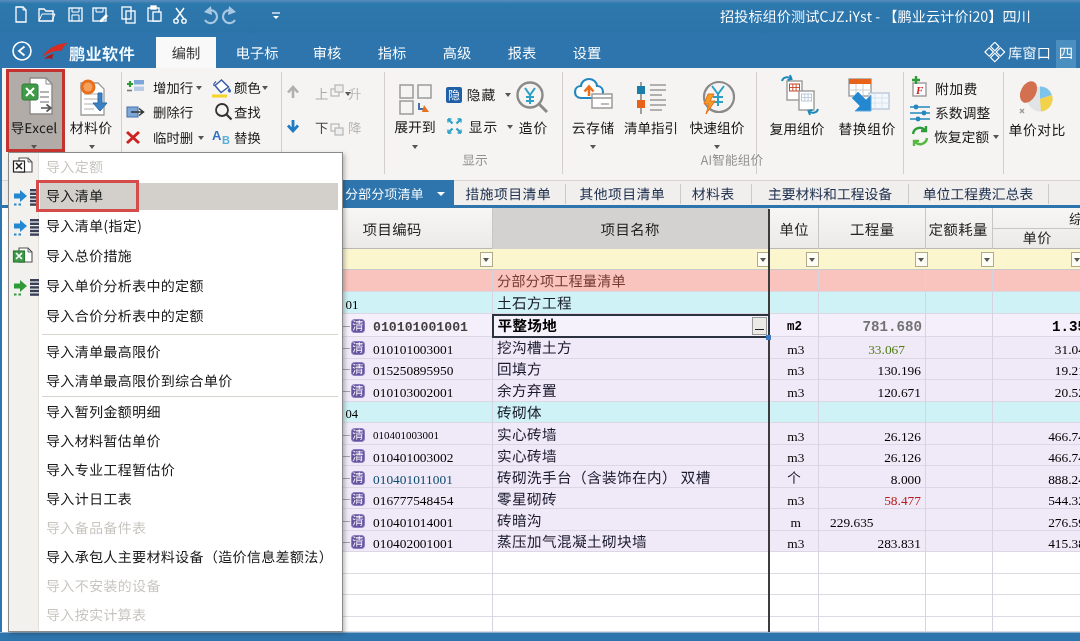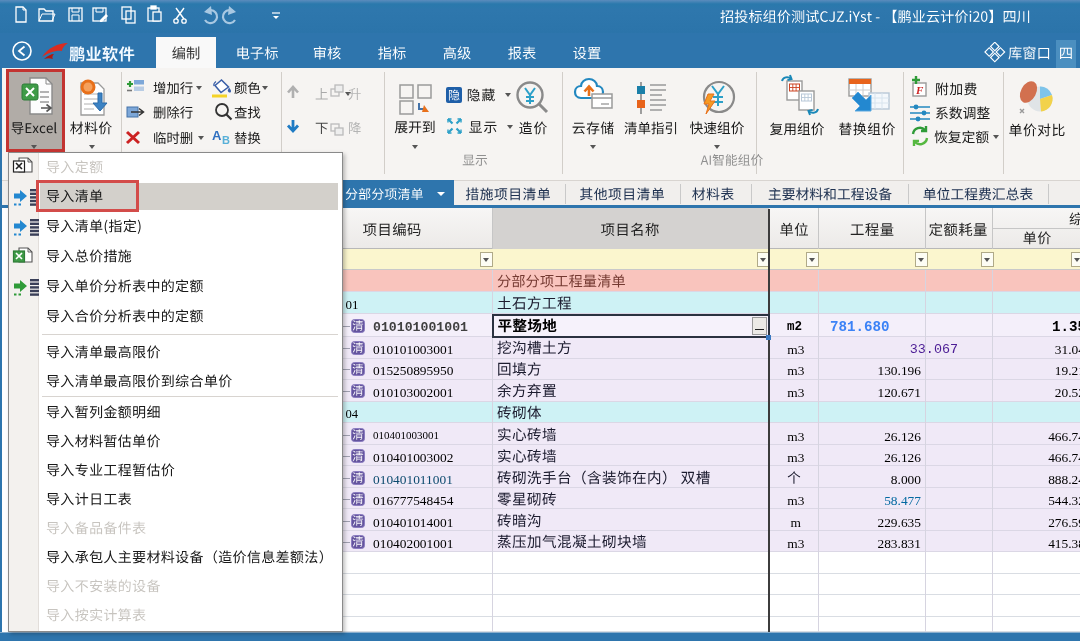--- a/index.html
+++ b/index.html
@@ -251,29 +251,29 @@
 <div class="abs" style="font-family:'Liberation Serif',serif;left:345.5px;top:407.8px;font-size:12.6px;color:#000;line-height:1;z-index:15">04</div>
 <div class="abs" style="font-family:'Liberation Mono',monospace;left:787.0px;top:320.9px;font-size:12.5px;font-weight:bold;color:#000;line-height:1;z-index:15">m2</div>
 <div class="abs" style="font-family:'Liberation Serif',serif;left:787.3px;top:342.5px;font-size:13.4px;color:#000;line-height:1;z-index:15">m3</div>
 <div class="abs" style="font-family:'Liberation Serif',serif;left:787.3px;top:364.0px;font-size:13.4px;color:#000;line-height:1;z-index:15">m3</div>
 <div class="abs" style="font-family:'Liberation Serif',serif;left:787.3px;top:385.5px;font-size:13.4px;color:#000;line-height:1;z-index:15">m3</div>
 <div class="abs" style="font-family:'Liberation Serif',serif;left:787.3px;top:429.5px;font-size:13.4px;color:#000;line-height:1;z-index:15">m3</div>
 <div class="abs" style="font-family:'Liberation Serif',serif;left:787.3px;top:451.0px;font-size:13.4px;color:#000;line-height:1;z-index:15">m3</div>
 <div class="abs" style="font-family:'Liberation Serif',serif;left:787.3px;top:494.0px;font-size:13.4px;color:#000;line-height:1;z-index:15">m3</div>
 <div class="abs" style="font-family:'Liberation Serif',serif;left:790.6px;top:515.5px;font-size:13.4px;color:#000;line-height:1;z-index:15">m</div>
 <div class="abs" style="font-family:'Liberation Serif',serif;left:787.3px;top:536.5px;font-size:13.4px;color:#000;line-height:1;z-index:15">m3</div>
-<div class="abs" style="font-family:'Liberation Mono',monospace;left:830.0px;width:92.0px;text-align:left;top:320.2px;font-size:14.2px;font-weight:bold;color:#3b82f6;line-height:1;z-index:15">781.680</div>
-<div class="abs" style="font-family:Liberation Mono, monospace;left:867px;width:91.0px;text-align:right;top:342.5px;font-size:13.4px;color:#4c1d95;line-height:1;z-index:15">33.067</div>
+<div class="abs" style="font-family:'Liberation Mono',monospace;left:830.0px;width:92.0px;text-align:right;top:320.2px;font-size:14.2px;font-weight:bold;color:#737373;line-height:1;z-index:15">781.680</div>
+<div class="abs" style="font-family:Liberation Serif, serif;left:814px;width:91.0px;text-align:right;top:342.5px;font-size:13.4px;color:#4d7c0f;line-height:1;z-index:15">33.067</div>
 <div class="abs" style="font-family:'Liberation Serif',serif;left:830.0px;width:91.0px;text-align:right;top:364.0px;font-size:13.4px;color:#000;line-height:1;z-index:15">130.196</div>
 <div class="abs" style="font-family:'Liberation Serif',serif;left:830.0px;width:91.0px;text-align:right;top:385.5px;font-size:13.4px;color:#000;line-height:1;z-index:15">120.671</div>
 <div class="abs" style="font-family:'Liberation Serif',serif;left:830.0px;width:91.0px;text-align:right;top:429.5px;font-size:13.4px;color:#000;line-height:1;z-index:15">26.126</div>
 <div class="abs" style="font-family:'Liberation Serif',serif;left:830.0px;width:91.0px;text-align:right;top:451.0px;font-size:13.4px;color:#000;line-height:1;z-index:15">26.126</div>
 <div class="abs" style="font-family:'Liberation Serif',serif;left:830.0px;width:91.0px;text-align:right;top:472.5px;font-size:13.4px;color:#000;line-height:1;z-index:15">8.000</div>
-<div class="abs" style="font-family:'Liberation Serif',serif;left:830.0px;width:91.0px;text-align:right;top:494.0px;font-size:13.4px;color:#0369a1;line-height:1;z-index:15">58.477</div>
-<div class="abs" style="font-family:'Liberation Serif',serif;left:830.0px;width:91.0px;text-align:right;top:515.5px;font-size:13.4px;color:#000;line-height:1;z-index:15">229.635</div>
+<div class="abs" style="font-family:'Liberation Serif',serif;left:830.0px;width:91.0px;text-align:right;top:494.0px;font-size:13.4px;color:#b91c1c;line-height:1;z-index:15">58.477</div>
+<div class="abs" style="font-family:'Liberation Serif',serif;left:830.0px;width:91.0px;top:515.5px;font-size:13.4px;color:#000;line-height:1;z-index:15">229.635</div>
 <div class="abs" style="font-family:'Liberation Serif',serif;left:830.0px;width:91.0px;text-align:right;top:536.5px;font-size:13.4px;color:#000;line-height:1;z-index:15">283.831</div>
 <div class="abs" style="font-family:'Liberation Mono',monospace;left:1000.0px;width:86.0px;text-align:right;top:320.2px;font-size:14.2px;font-weight:bold;color:#000;line-height:1;z-index:15">1.35</div>
 <div class="abs" style="font-family:'Liberation Serif',serif;left:1000.0px;width:85.0px;text-align:right;top:342.5px;font-size:13.4px;color:#000;line-height:1;z-index:15">31.04</div>
 <div class="abs" style="font-family:'Liberation Serif',serif;left:1000.0px;width:85.0px;text-align:right;top:364.0px;font-size:13.4px;color:#000;line-height:1;z-index:15">19.21</div>
 <div class="abs" style="font-family:'Liberation Serif',serif;left:1000.0px;width:85.0px;text-align:right;top:385.5px;font-size:13.4px;color:#000;line-height:1;z-index:15">20.52</div>
 <div class="abs" style="font-family:'Liberation Serif',serif;left:1000.0px;width:85.0px;text-align:right;top:429.5px;font-size:13.4px;color:#000;line-height:1;z-index:15">466.74</div>
 <div class="abs" style="font-family:'Liberation Serif',serif;left:1000.0px;width:85.0px;text-align:right;top:451.0px;font-size:13.4px;color:#000;line-height:1;z-index:15">466.74</div>
 <div class="abs" style="font-family:'Liberation Serif',serif;left:1000.0px;width:85.0px;text-align:right;top:472.5px;font-size:13.4px;color:#000;line-height:1;z-index:15">888.24</div>
 <div class="abs" style="font-family:'Liberation Serif',serif;left:1000.0px;width:85.0px;text-align:right;top:494.0px;font-size:13.4px;color:#000;line-height:1;z-index:15">544.32</div>
 <div class="abs" style="font-family:'Liberation Serif',serif;left:1000.0px;width:85.0px;text-align:right;top:515.5px;font-size:13.4px;color:#000;line-height:1;z-index:15">276.59</div>

